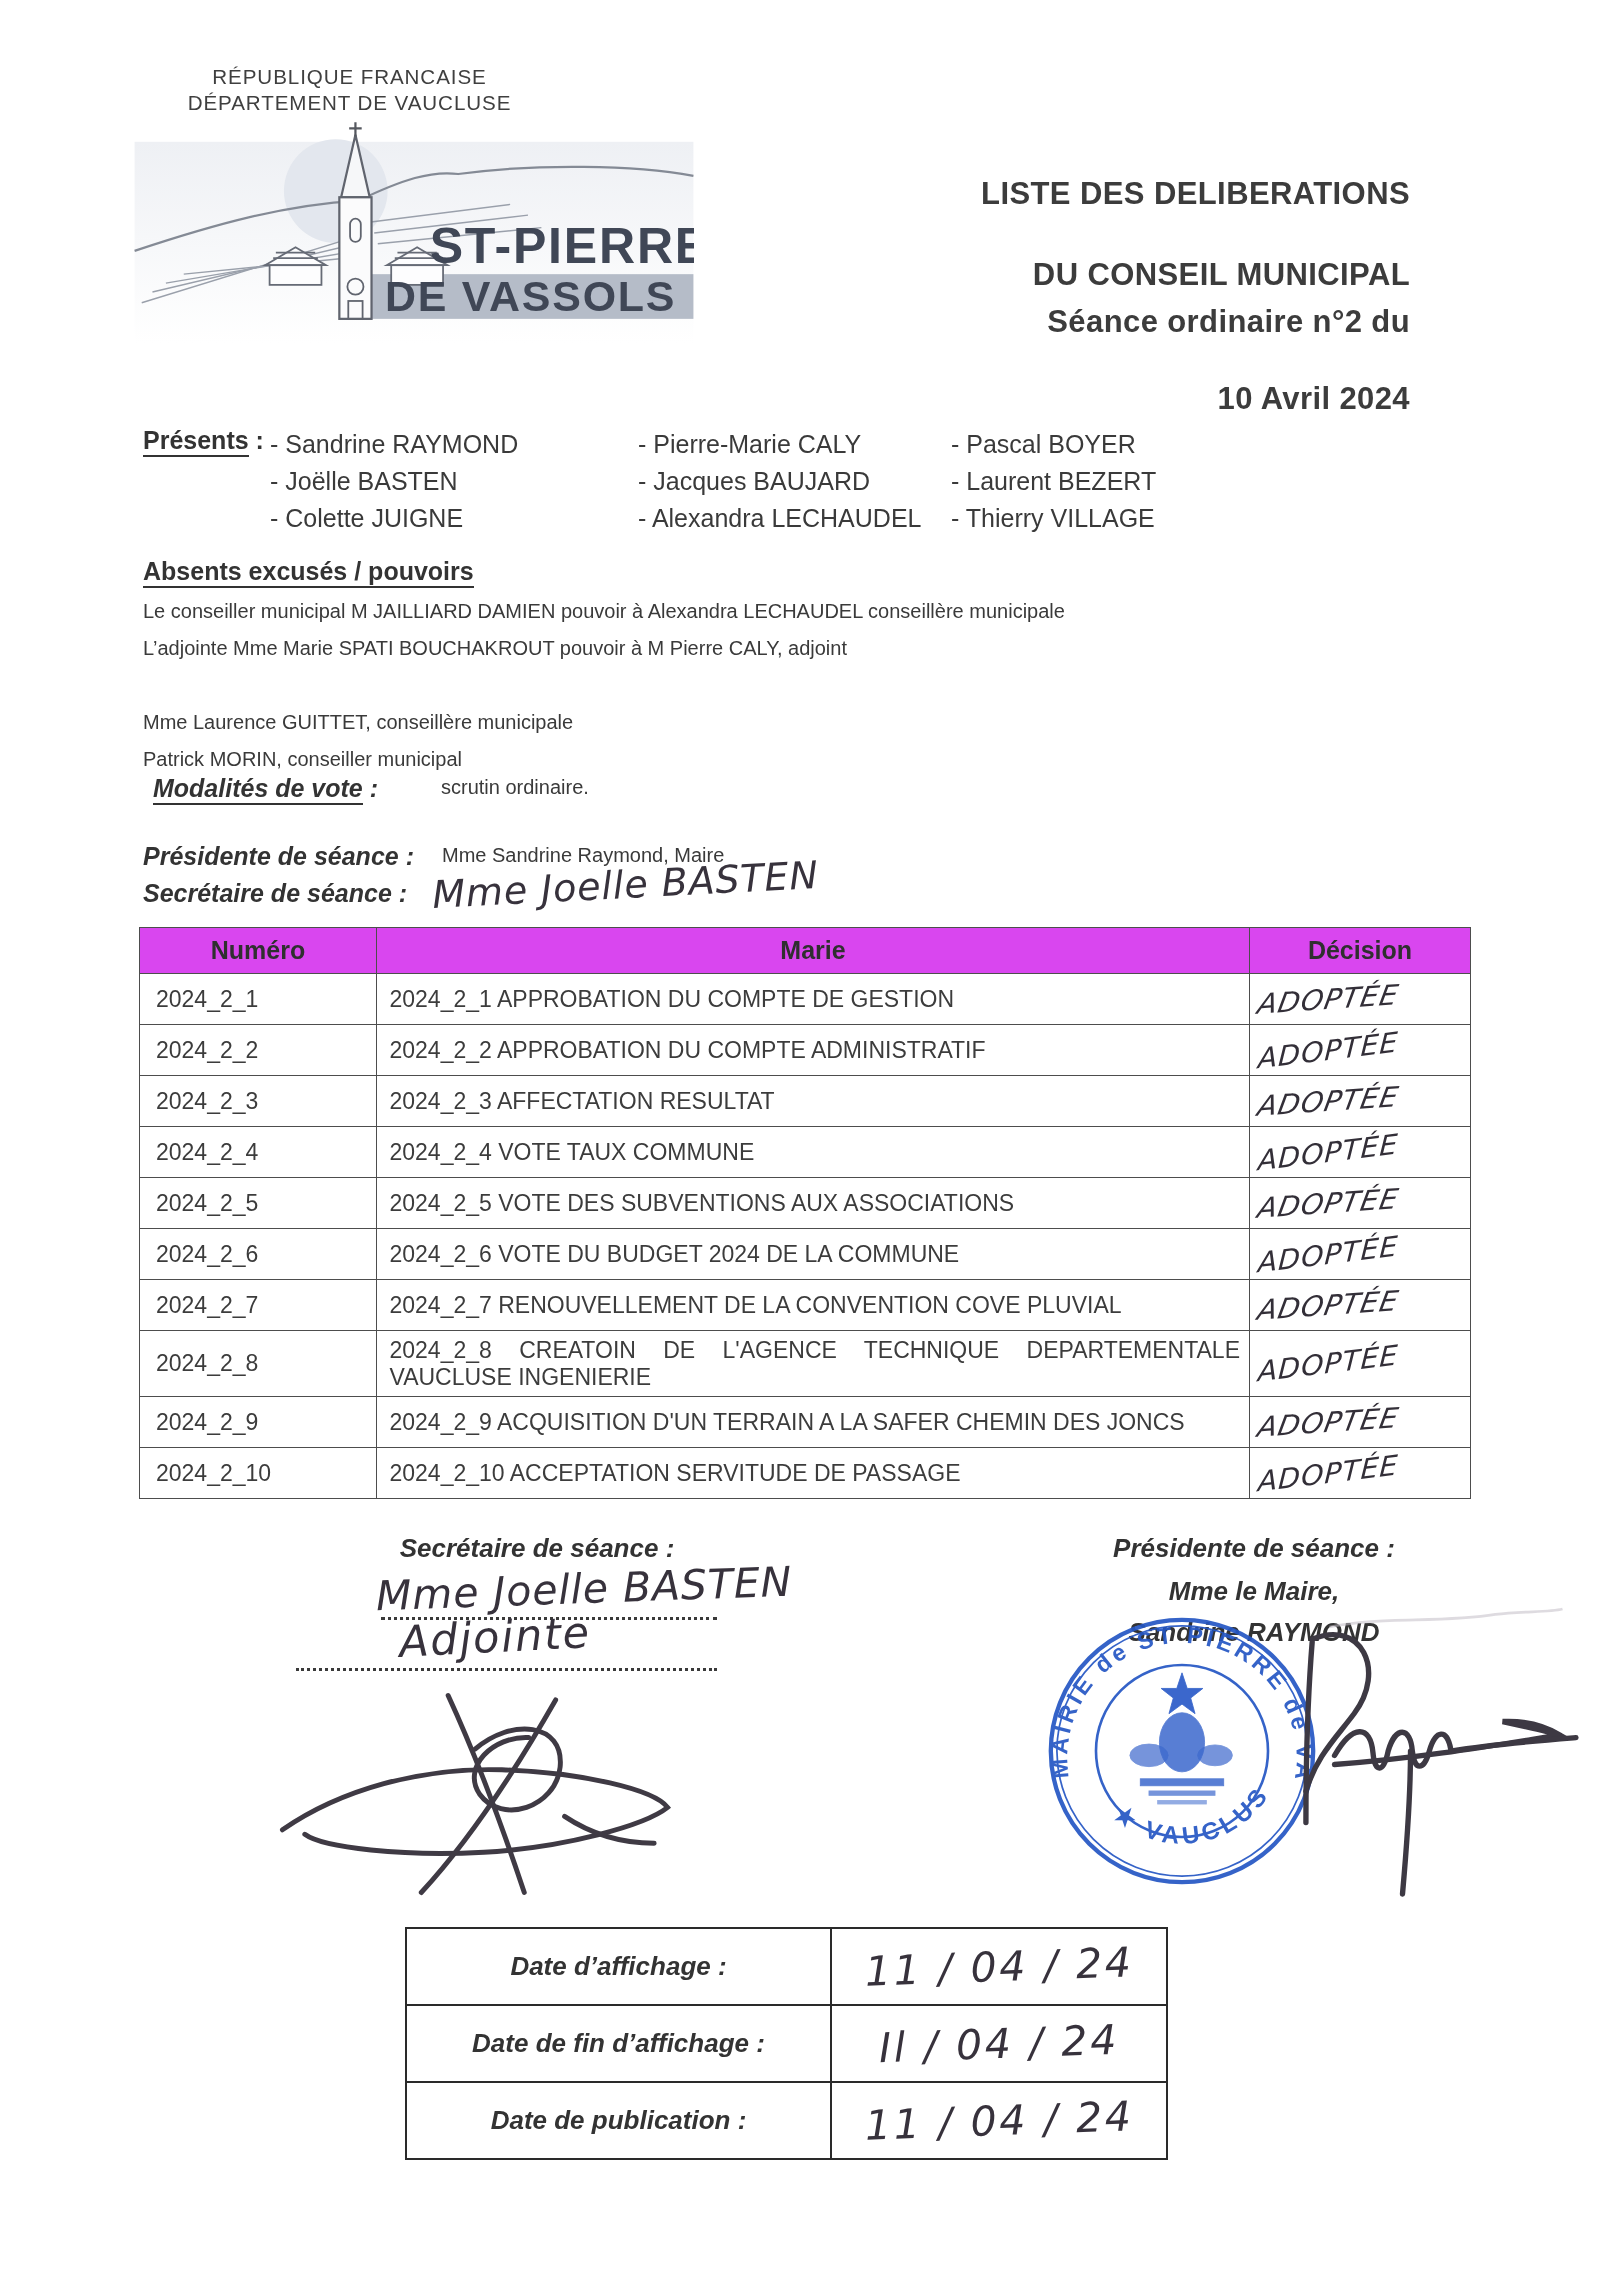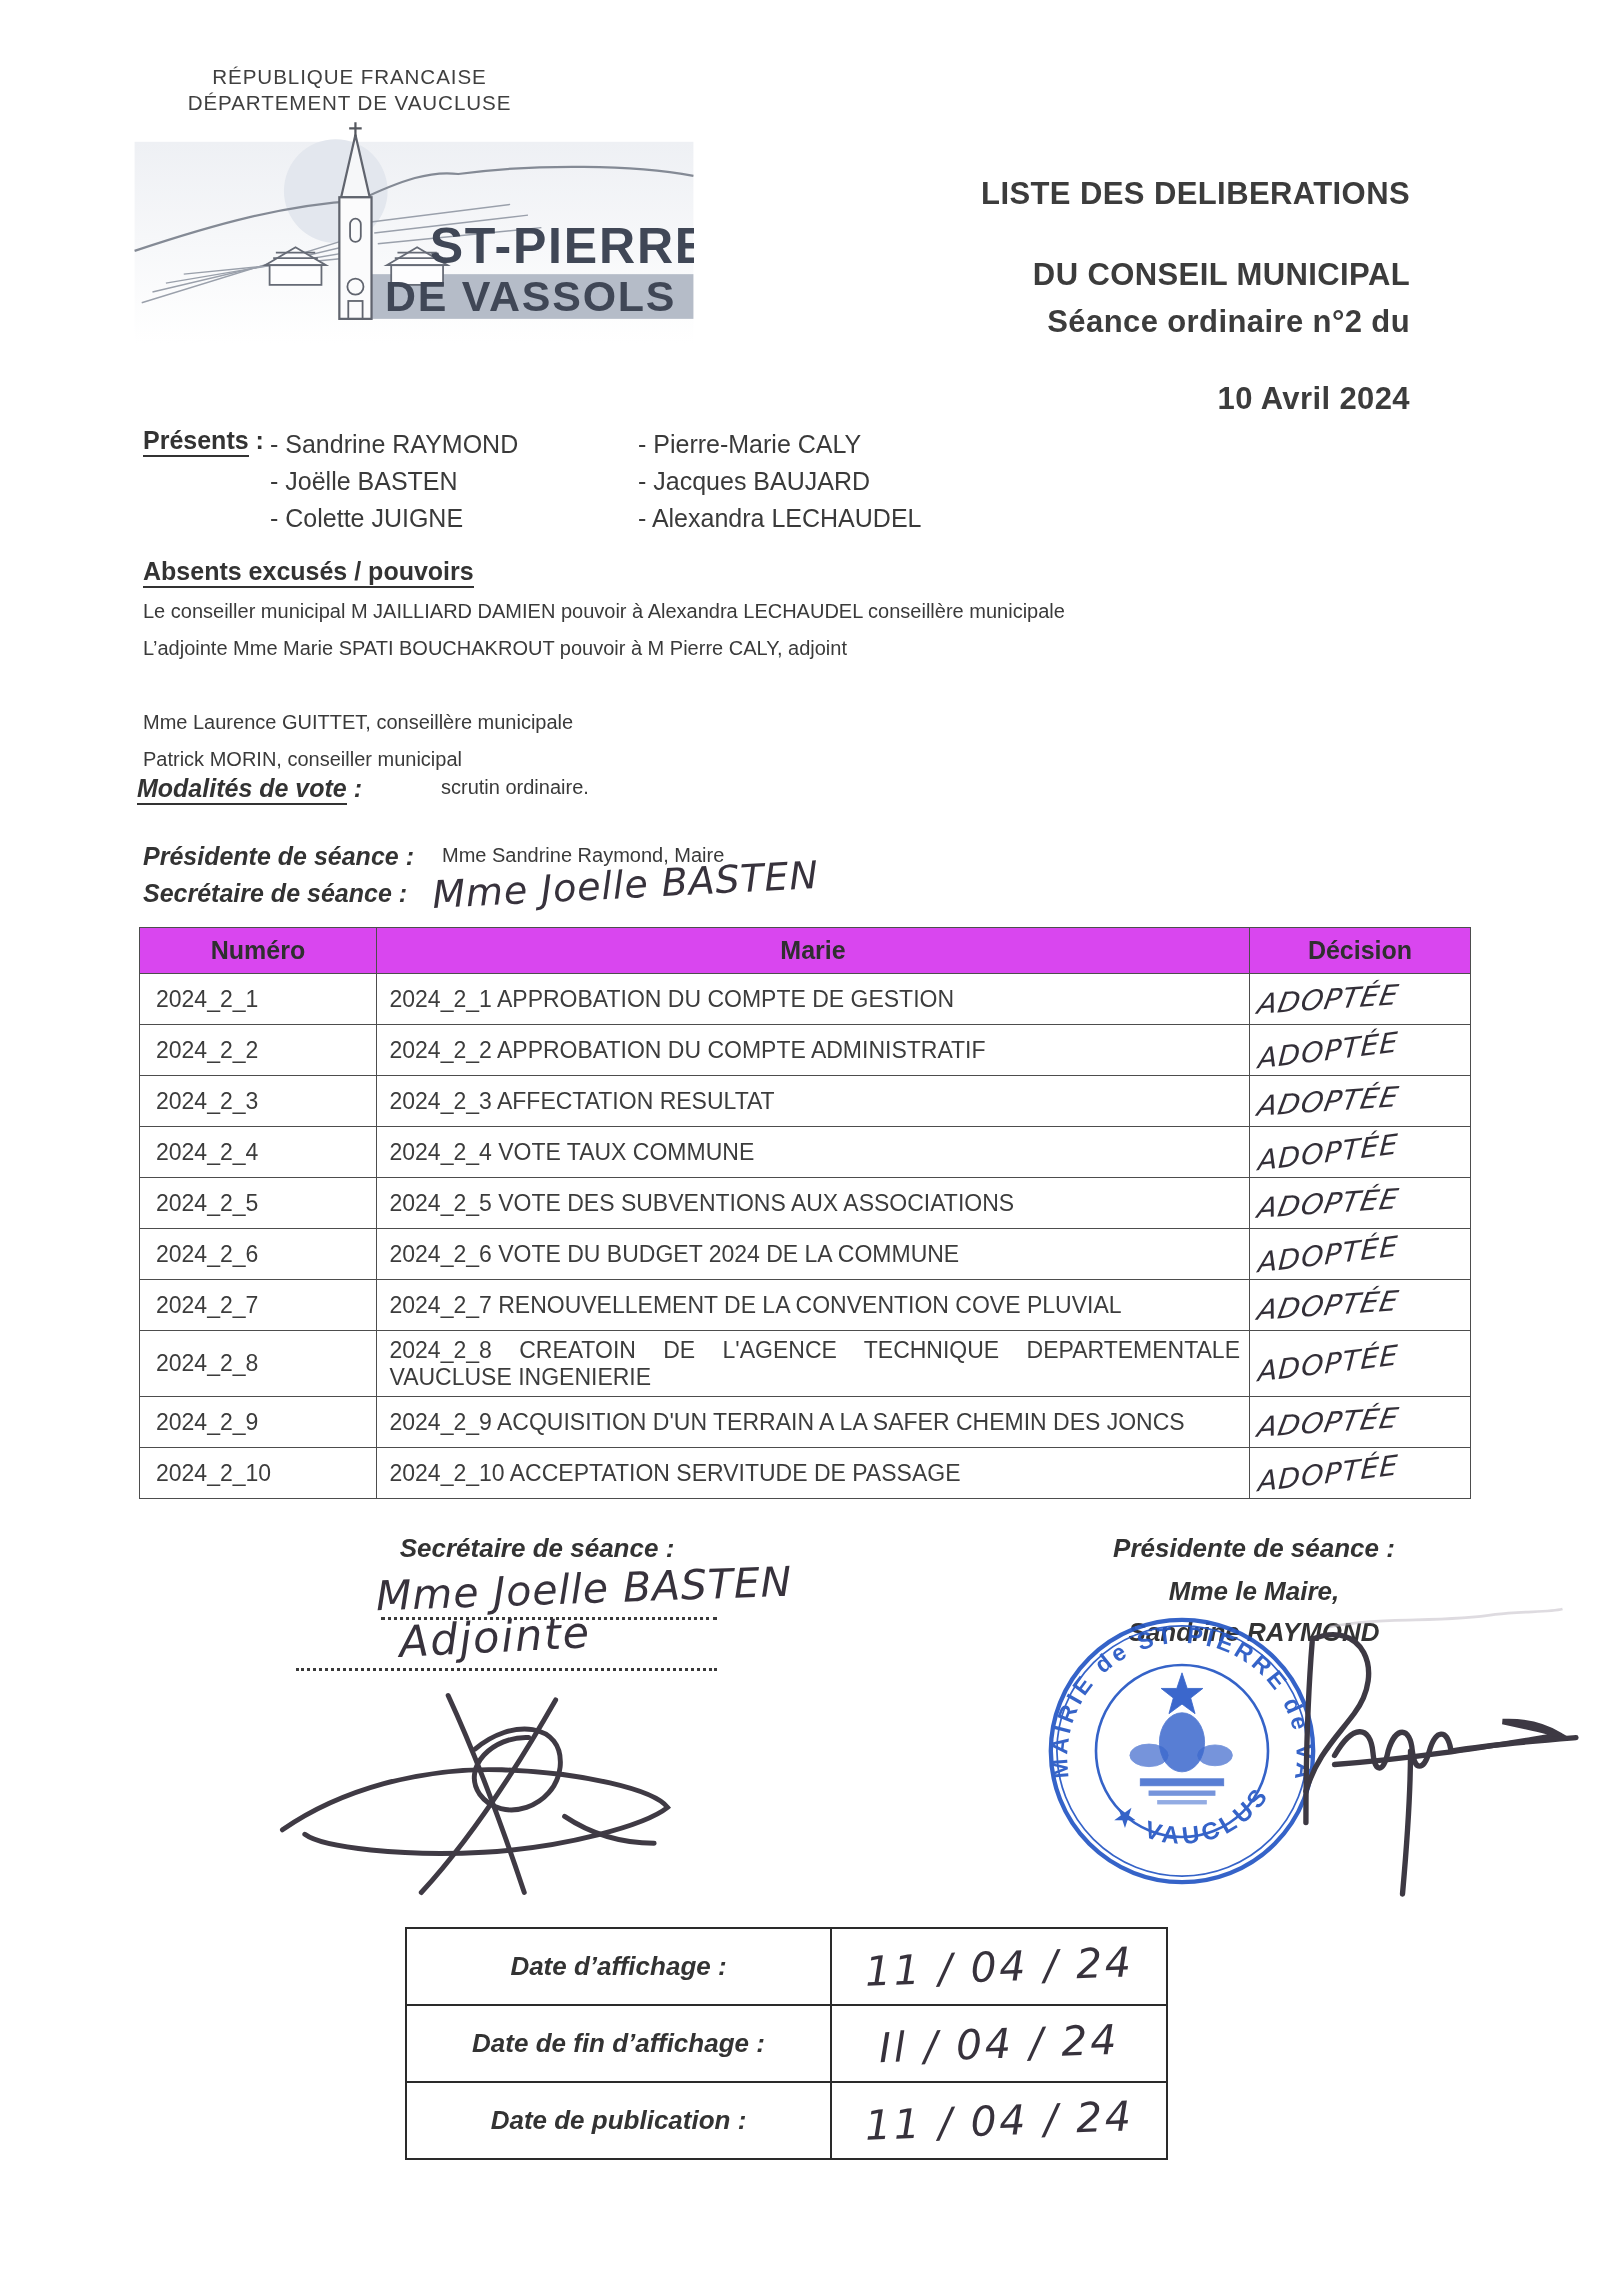--- a/index.html
+++ b/index.html
@@ -114,34 +114,39 @@
   <div class="abs name-col" style="left:270px;top:426px;">
     <div>- Sandrine RAYMOND</div>
     <div>- Joëlle BASTEN</div>
     <div>- Colette JUIGNE</div>
   </div>
   <div class="abs name-col" style="left:638px;top:426px;">
     <div>- Pierre-Marie CALY</div>
     <div>- Jacques BAUJARD</div>
     <div>- Alexandra LECHAUDEL</div>
   </div>
+  <div class="abs name-col" style="left:951px;top:426px;">
+    <div>- Pascal BOYER</div>
+    <div>- Laurent BEZERT</div>
+    <div>- Thierry VILLAGE</div>
+  </div>
 
   <div class="abs" style="left:143px;top:557px;font-size:25px;">
     <span class="lbl-b u">Absents excusés / pouvoirs</span>
   </div>
   <div class="abs body-txt" style="left:143px;top:593px;width:1361px;line-height:37px;">
     <div>Le conseiller municipal M JAILLIARD DAMIEN pouvoir à Alexandra LECHAUDEL conseillère municipale</div>
     <div>L’adjointe Mme Marie SPATI BOUCHAKROUT pouvoir à M Pierre CALY, adjoint</div>
   </div>
   <div class="abs body-txt" style="left:143px;top:704px;width:1075px;line-height:37px;">
     <div>Mme Laurence GUITTET, conseillère municipale</div>
     <div>Patrick MORIN, conseiller municipal</div>
   </div>
 
-  <div class="abs" style="left:137px;top:774px;font-size:25px;">
+  <div class="abs" style="left:153px;top:774px;font-size:25px;">
     <span class="lbl-b it u">Modalités de vote</span><span class="lbl-b it"> :</span>
   </div>
   <div class="abs body-txt" style="left:441px;top:776px;">scrutin ordinaire.</div>
 
   <div class="abs lbl-b it" style="left:143px;top:842px;font-size:25px;">Présidente de séance :</div>
   <div class="abs body-txt" style="left:442px;top:844px;">Mme Sandrine Raymond, Maire</div>
   <div class="abs lbl-b it" style="left:143px;top:879px;font-size:25px;">Secrétaire de séance :</div>
   <div class="abs hand" style="left:432px;top:863px;font-size:38px;transform:rotate(-3deg);letter-spacing:0.9px;">Mme Joelle BASTEN</div>
 
   <div class="abs" style="left:139px;top:927px;">

